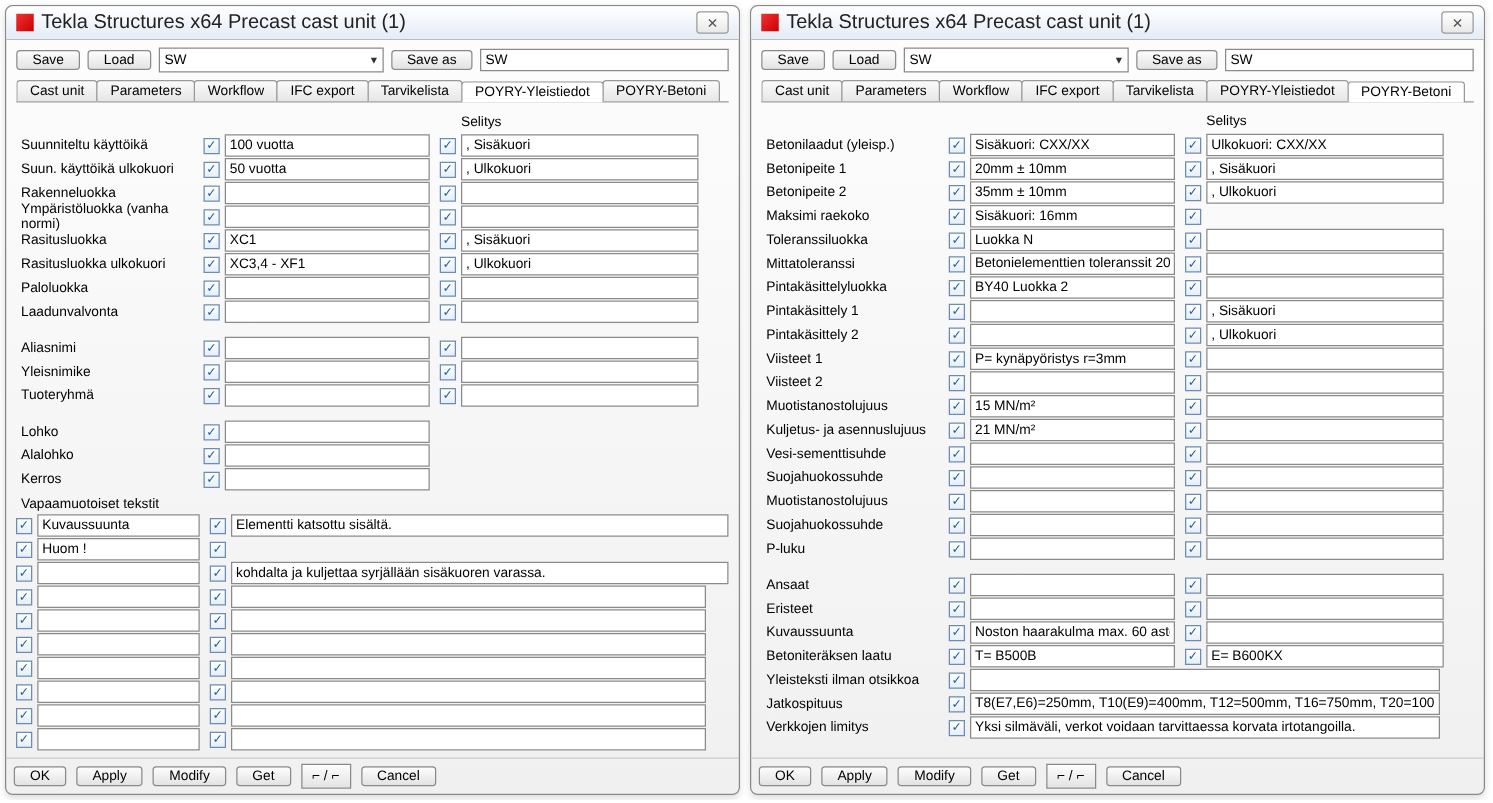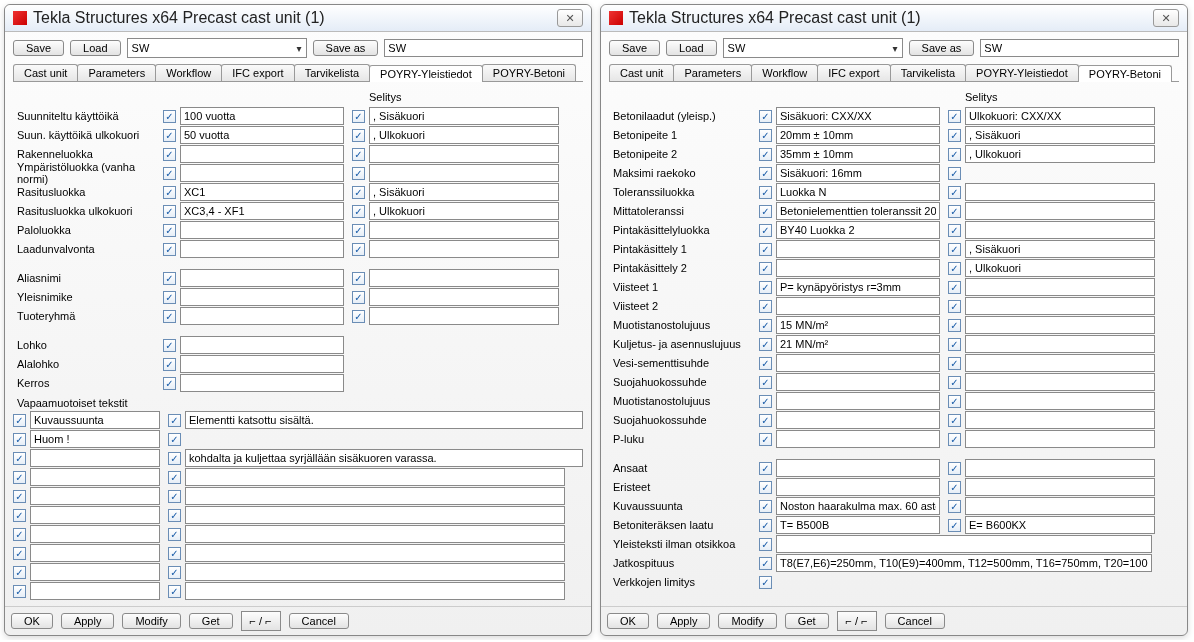--- a/index.html
+++ b/index.html
@@ -499,20 +499,21 @@
             <input class="textfield field-wide" value="" style="">
           </div>
           <div class="row">
             <div class="label">Jatkospituus</div>
             <span class="cb">✓</span>
             <input class="textfield field-wide" value="T8(E7,E6)=250mm, T10(E9)=400mm, T12=500mm, T16=750mm, T20=1000mm" style="">
           </div>
           <div class="row">
             <div class="label">Verkkojen limitys</div>
             <span class="cb">✓</span>
+            <input class="textfield field-wide" value="Yksi silmäväli, verkot voidaan tarvittaessa korvata irtotangoilla." style="">
           </div>
         </div>
   </div>
   <div class="footer">
     <button class="btn">OK</button>
     <button class="btn">Apply</button>
     <button class="btn">Modify</button>
     <button class="btn">Get</button>
     <div class="toggle-icon">⌐ / ⌐</div>
     <button class="btn">Cancel</button>

